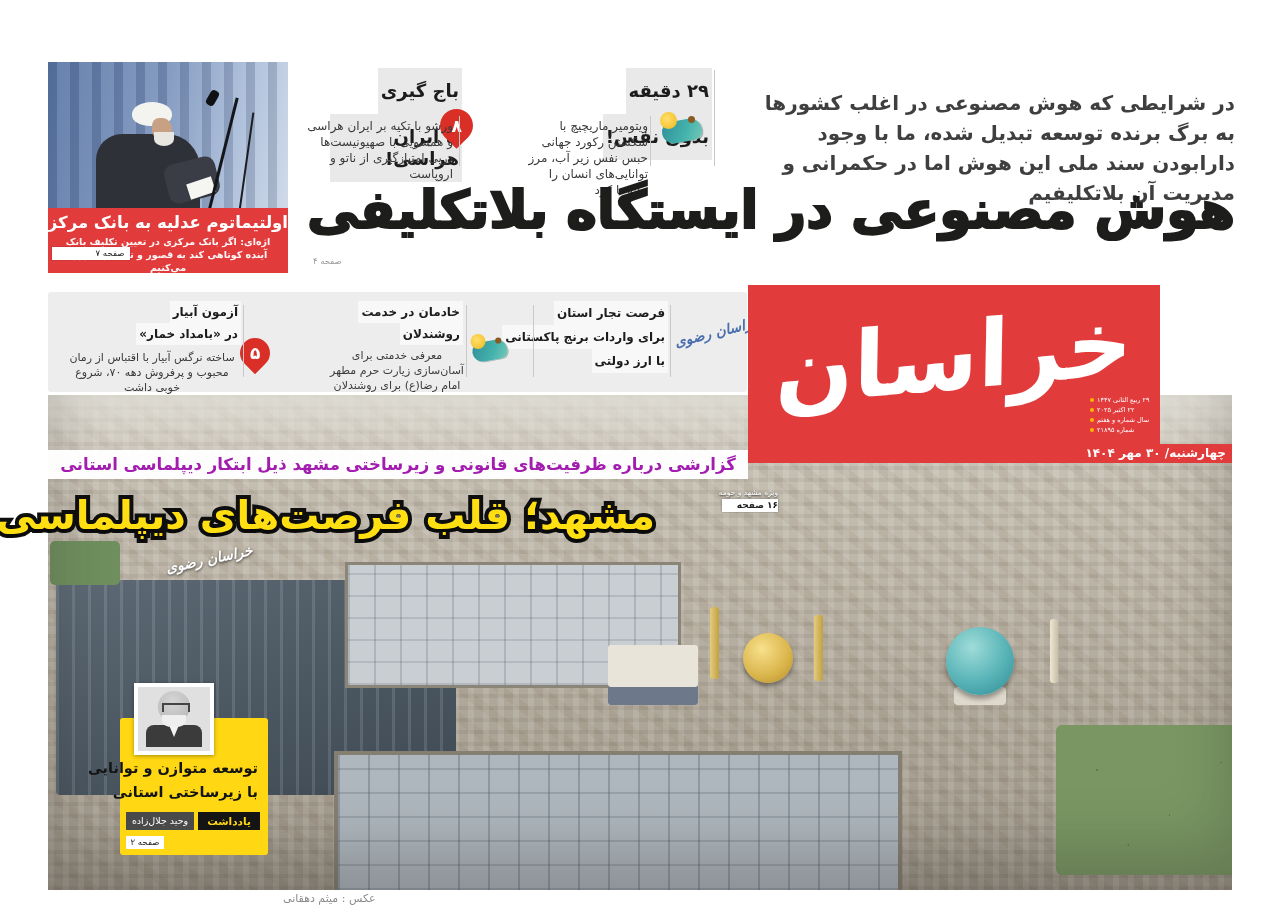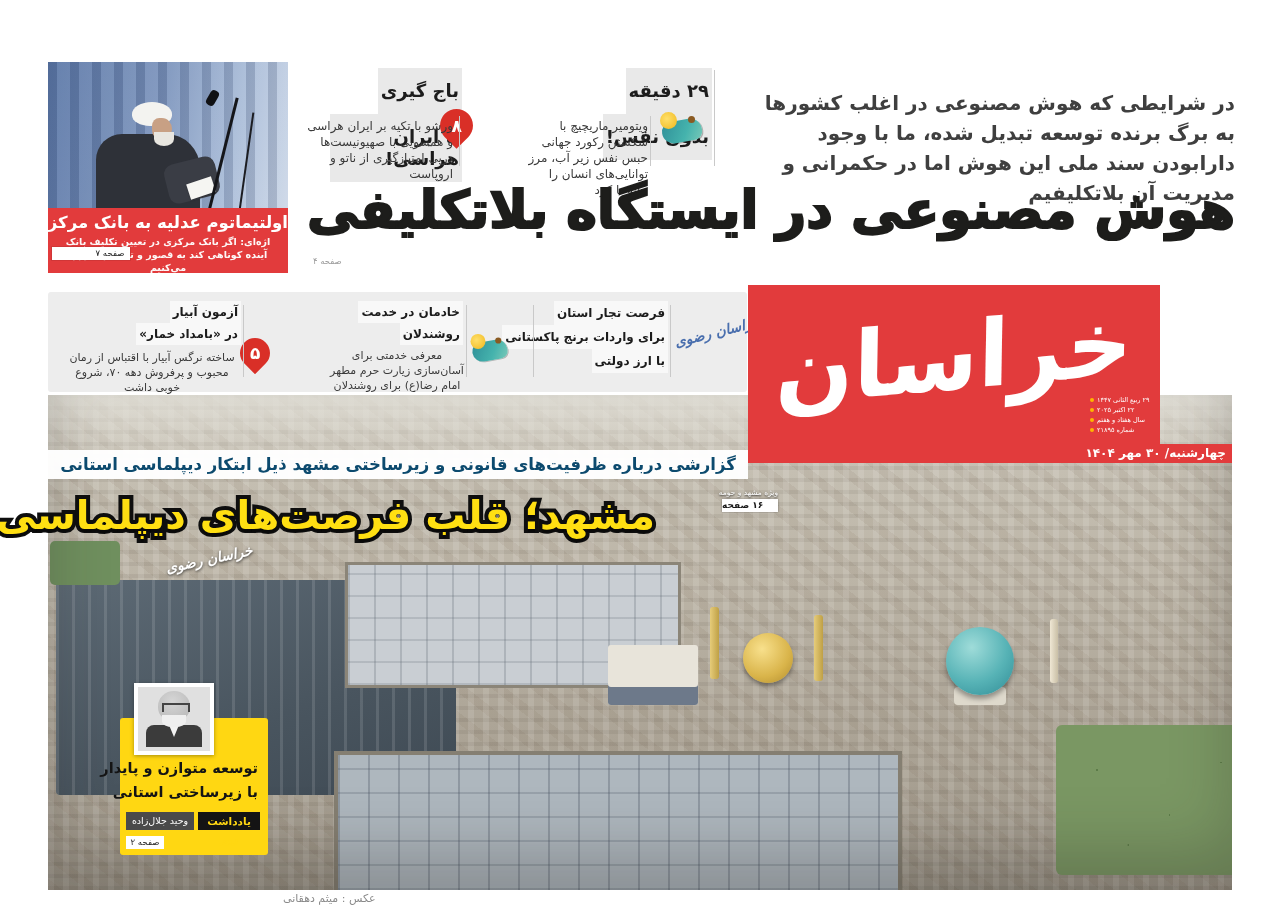--- a/index.html
+++ b/index.html
@@ -108,22 +108,22 @@
   .ph-green1{position:absolute;left:1008px;top:330px;width:206px;height:150px;background:#7a9763;border-radius:6px;
     background-image:radial-gradient(circle 6px at 20% 30%,#5d7c49 15%,transparent 16%),
     radial-gradient(circle 5px at 55% 60%,#5d7c49 15%,transparent 16%),
     radial-gradient(circle 6px at 80% 25%,#5d7c49 15%,transparent 16%),
     radial-gradient(circle 5px at 35% 80%,#5d7c49 15%,transparent 16%);}
   .ph-green2{position:absolute;left:2px;top:146px;width:70px;height:44px;background:#6f8f5e;border-radius:5px;}
   .ph-shadow{position:absolute;inset:0;box-shadow:inset 0 -40px 60px rgba(40,35,30,.25);}
 
   
   .kicker{left:48px;top:450px;width:700px;height:29px;background:rgba(255,255,255,.97);z-index:3;
-    font-size:16.5px;font-weight:bold;color:#0c4a6e;text-align:center;line-height:29px;white-space:nowrap;}
-  .edition{left:722px;top:488px;width:56px;z-index:3;text-align:left;}
+    font-size:16.5px;font-weight:bold;color:#a21caf;text-align:center;line-height:29px;white-space:nowrap;}
+  .edition{left:722px;top:488px;width:56px;z-index:3;text-align:right;}
   .edition .l1{color:#fff;font-size:7.5px;text-shadow:0 1px 2px rgba(0,0,0,.8);white-space:nowrap;}
   .edition .l2{margin-top:2px;background:#fff;color:#1a1a1a;font-size:9px;font-weight:bold;line-height:13px;box-shadow:0 0 2px rgba(0,0,0,.4);}
   .photo-head{left:55px;top:492px;width:600px;z-index:4;text-align:center;font-size:40px;font-weight:bold;
     white-space:nowrap;color:#ffdf12;-webkit-text-stroke:8px #0e0e0e;paint-order:stroke fill;
     text-shadow:0 3px 0 rgba(0,0,0,.35);}
   .kr-white{left:165px;top:551px;z-index:4;color:#fff;font-size:14px;font-weight:bold;font-style:italic;
     transform:rotate(-12deg);text-shadow:0 1px 3px rgba(0,0,0,.7);white-space:nowrap;}
   .credit{left:283px;top:892px;font-size:11px;color:#8a8a8a;z-index:2;}
 
   
@@ -261,34 +261,34 @@
       <div class="line">
           <span class="dot"></span>
           <span class="txt" dir="rtl">۲۹ ربیع الثانی ۱۴۴۷</span>
         </div>
       <div class="line">
           <span class="dot"></span>
           <span class="txt" dir="rtl">۲۲ اکتبر ۲۰۲۵</span>
         </div>
       <div class="line">
           <span class="dot"></span>
-          <span class="txt" dir="rtl">سال هفتاد و هفتم</span>
+          <span class="txt" dir="rtl">سال شماره و هفتم</span>
         </div>
       <div class="line">
           <span class="dot"></span>
           <span class="txt" dir="rtl">شماره ۲۱۸۹۵</span>
         </div>
     </div>
   </div>
   <div class="abs date-strip">
     <div class="date-txt" dir="rtl">چهارشنبه/ ۳۰ مهر ۱۴۰۴</div>
   </div>
 
   <div class="abs note-card">
-    <div class="nc-t" style="top:42px;">توسعه متوازن و پایدار</div>
+    <div class="nc-t" style="top:42px;">توسعه متوازن و توانایی</div>
     <div class="nc-t" style="top:66px;">با زیرساختی استانی</div>
     <div class="nc-tag">یادداشت روز</div>
     <div class="nc-author">وحید جلال‌زاده</div>
     <div class="nc-page">صفحه ۲</div>
   </div>
   <div class="abs portrait">
     <div class="po-suit"></div>
     <div class="po-shirt"></div>
     <div class="po-head"></div>
     <div class="po-glasses"></div>

